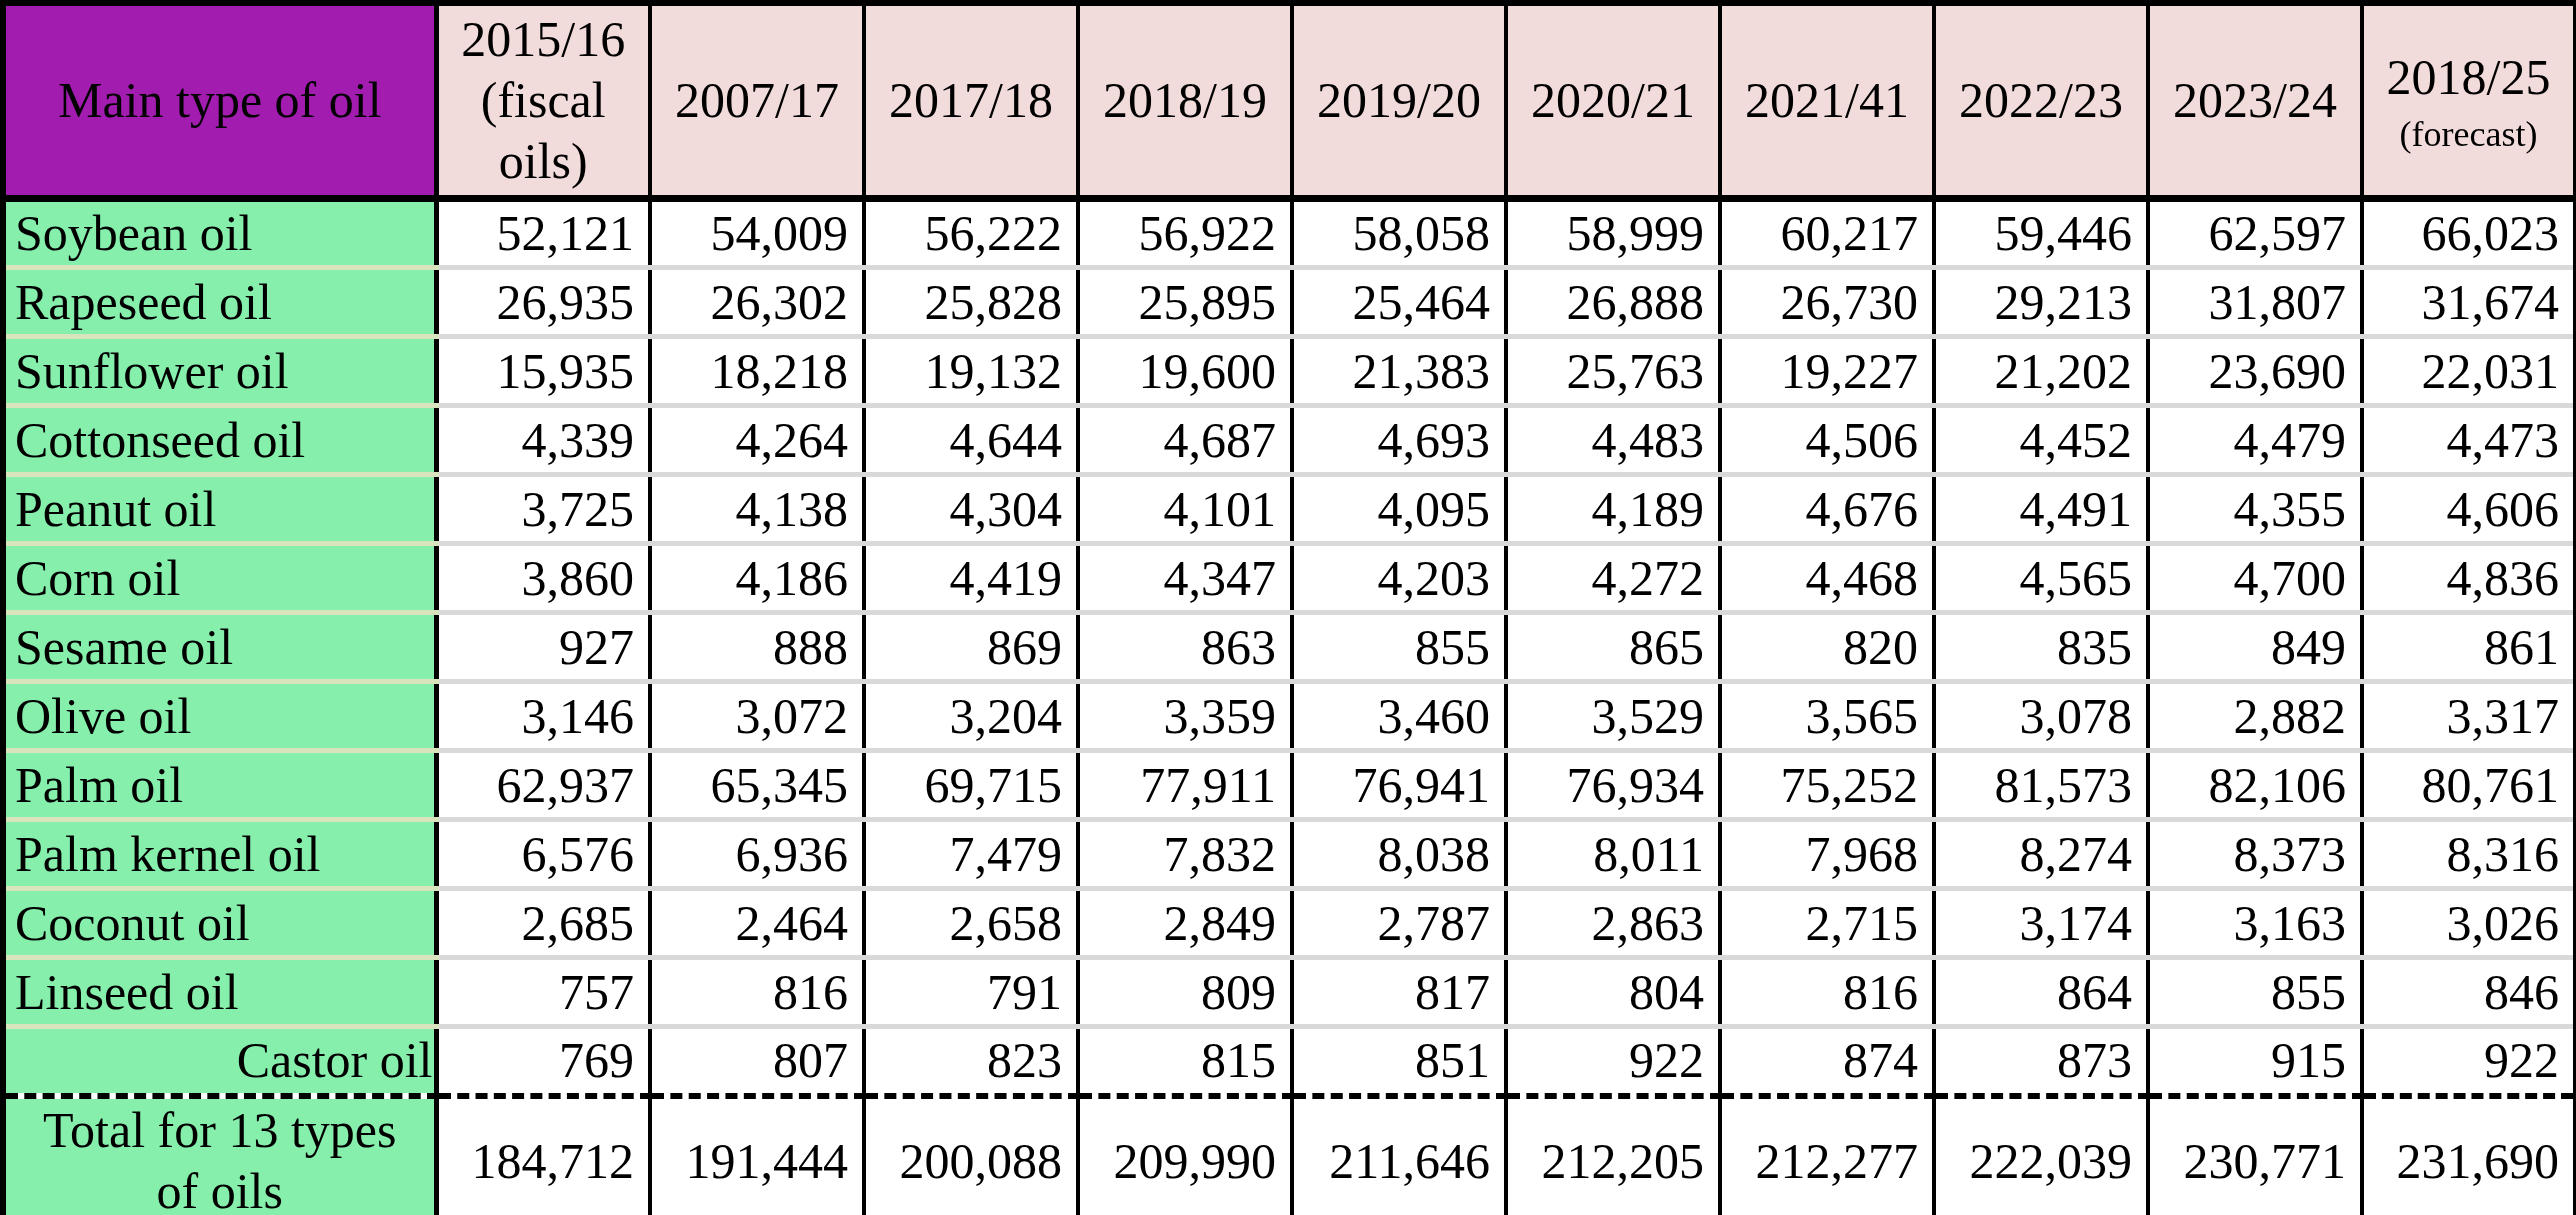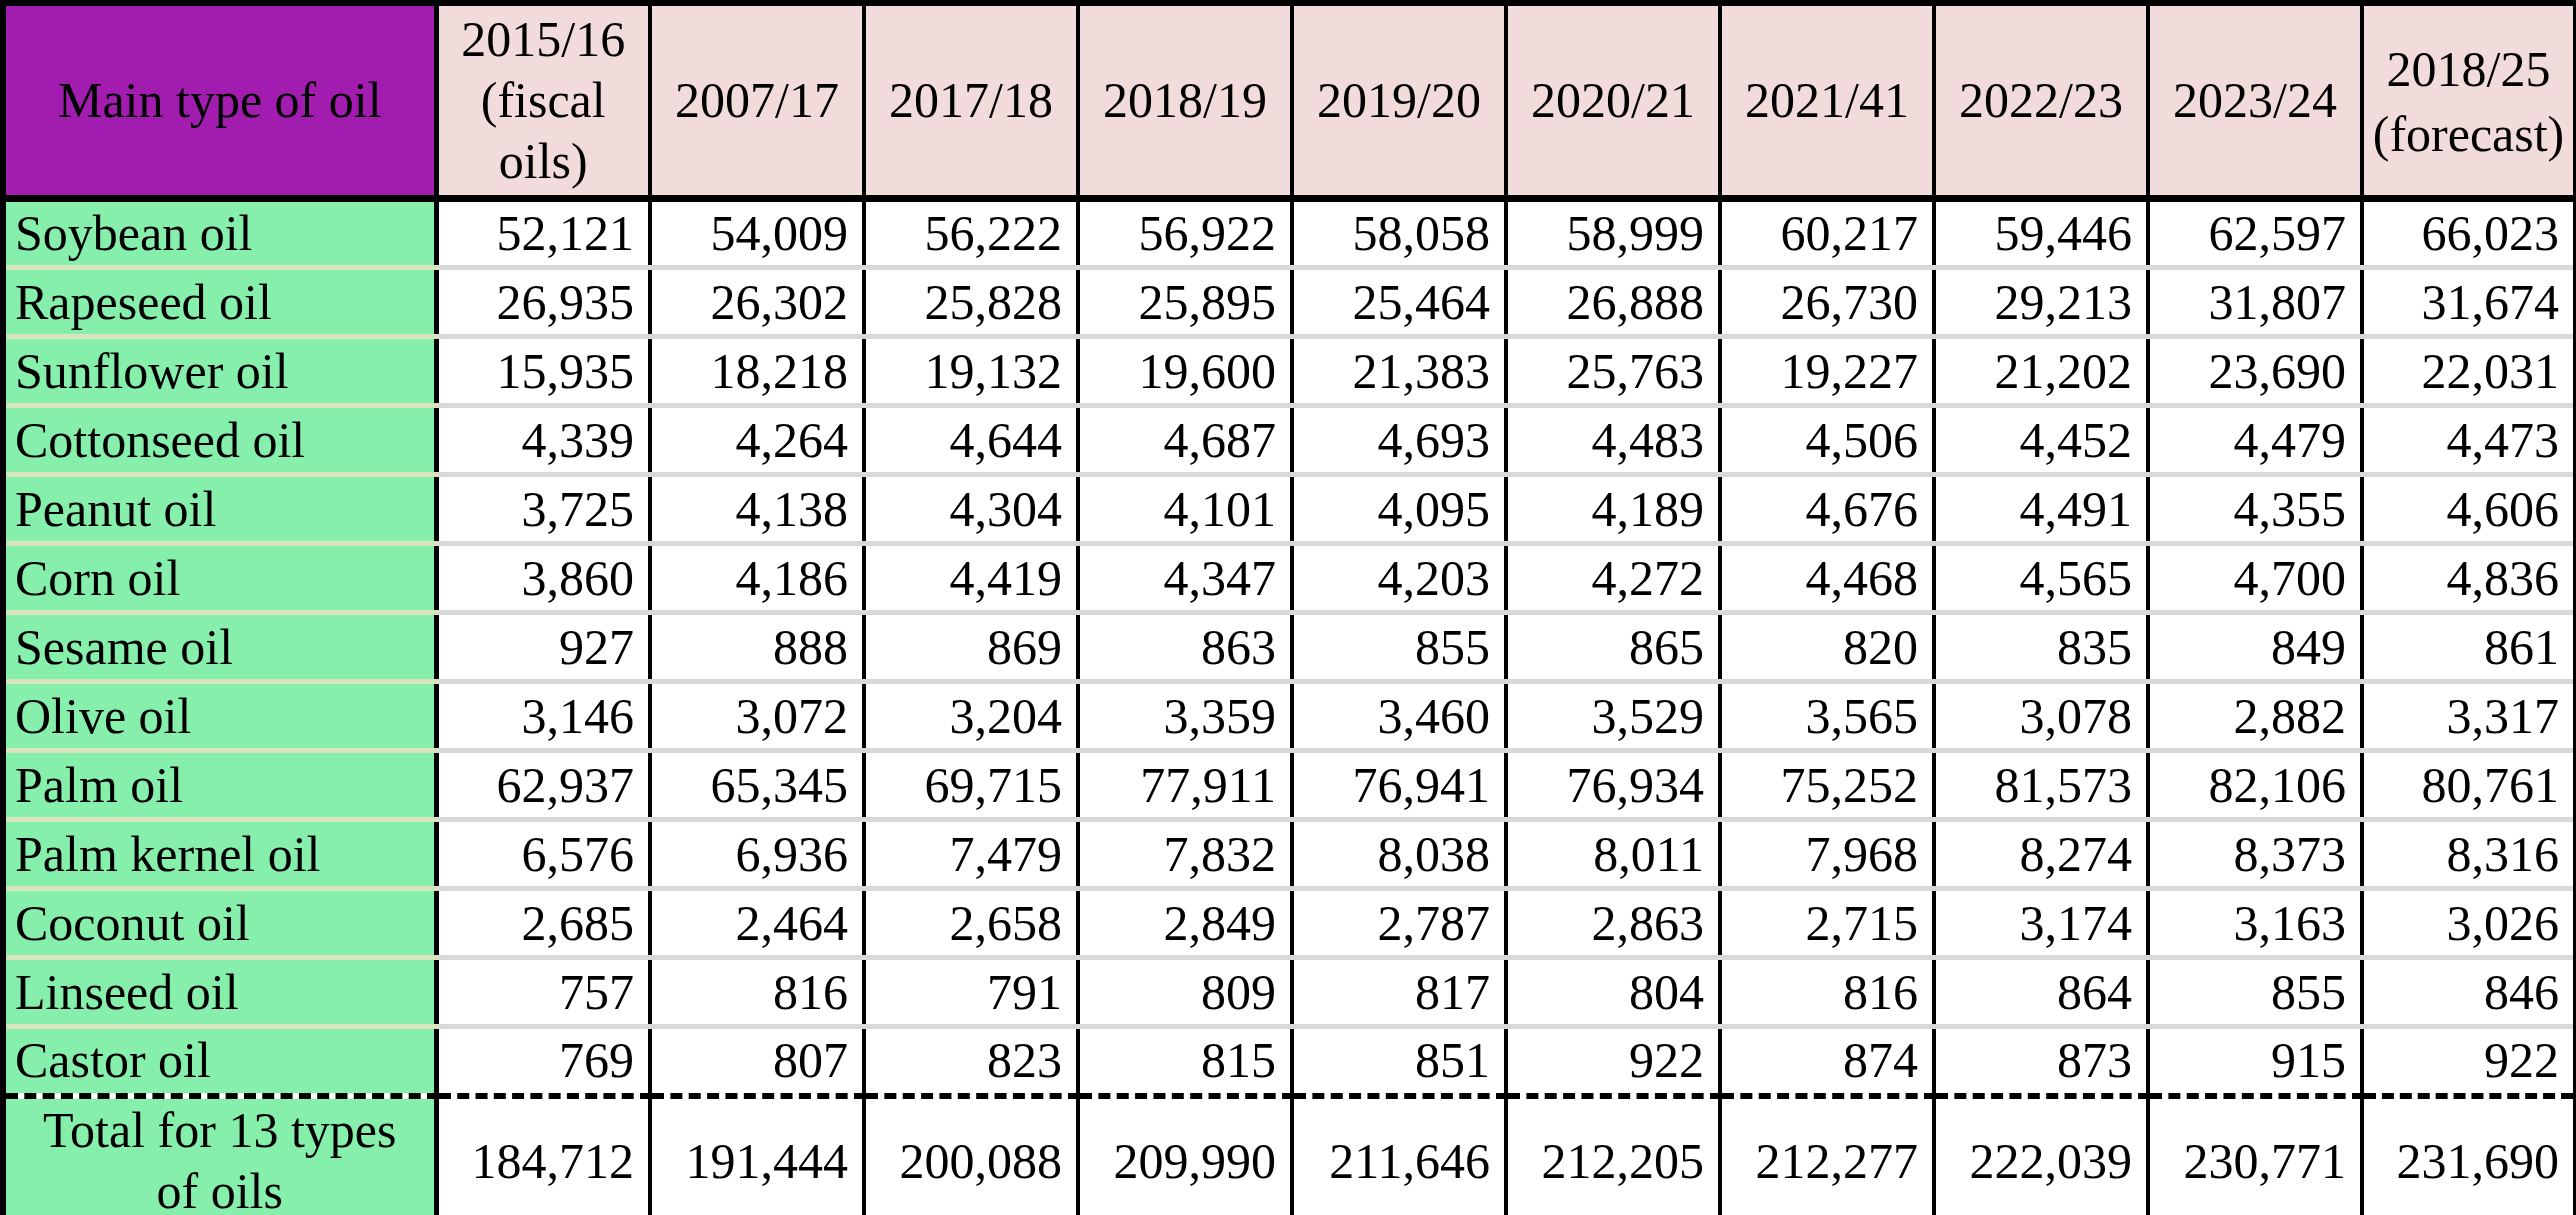--- a/index.html
+++ b/index.html
@@ -35,21 +35,21 @@
     padding: 0 5.1px;
     border-left: 4.5px solid #000;
     border-bottom: 7px solid #000;
   }
   thead th.label-col {
     background: #a21caf;
     border-right: 5.8px solid #000;
     padding: 0 6.4px;
   }
   .sub { display: block; }
-  .sub.small { font-size: 50px; line-height: 1.1; margin-top: 7px; }
+  .sub.small { font-size: 36px; line-height: 1.1; margin-top: 7px; }
 
   
   tbody tr { height: 69px; }
   tbody th {
     background: #86efac;
     text-align: left;
     vertical-align: middle;
     padding-left: 9px;
     border-top: 5.1px solid #d7e4bc;
     border-bottom: 5.1px solid #d7e4bc;
@@ -64,21 +64,21 @@
     border-top: 5.1px solid #d9d9d9;
   }
 
   
   tbody tr.total { height: 131px; }
   tbody tr.total th {
     text-align: center;
     padding: 0 19.3px;
   }
   tbody tr.total th, tbody tr.total td { border-top: 6.4px dashed #000; }
-  tbody tr.pre-total th, tbody tr.pre-total td { border-bottom: 6.4px dashed #000; }
+  tbody tr.pre-total th, tbody tr.pre-total td { border-bottom: 6.4px dashed #000; text-align: right; }
 </style>
 </head>
 <body>
 
 <table class="oil-table">
   <colgroup>
     <col class="label-col-w">
     <col class="year-col-w">
       <col class="year-col-w">
       <col class="year-col-w">

